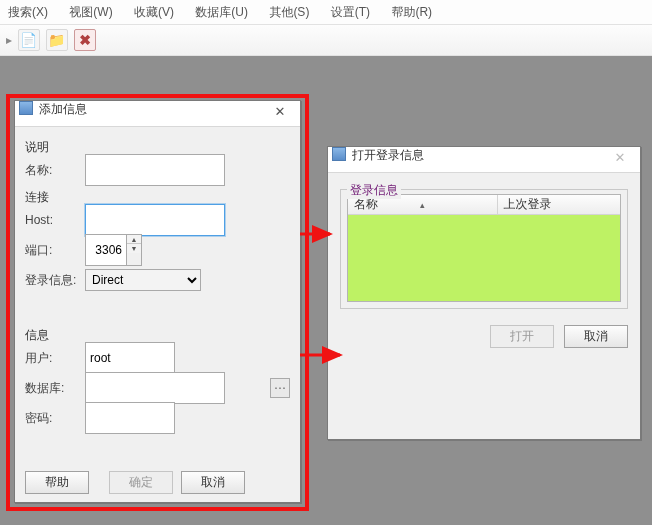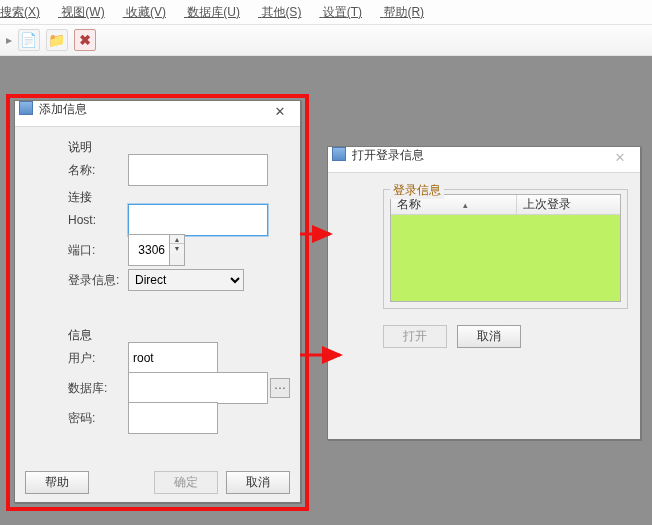--- a/index.html
+++ b/index.html
@@ -9,24 +9,23 @@
     font-family: "Microsoft YaHei", "SimSun", Arial, sans-serif;
     font-size: 12px;
     color: #333;
     background: #fff;
     overflow: hidden;
     position: relative;
   }
   .menubar {
     height: 24px;
     line-height: 24px;
-    padding-left: 0;
+    padding-left: 8px;
     color: #555;
     background: #fdfdfd;
-    text-decoration: underline;
   }
   .menubar span { margin-right: 18px; cursor: default; }
   .toolbar {
     height: 32px;
     border-top: 1px solid #e2e2e2;
     border-bottom: 1px solid #e2e2e2;
     background: linear-gradient(#fdfdfd,#f2f2f2);
     display: flex; align-items: center;
     padding-left: 6px;
     gap: 6px;
@@ -76,21 +75,21 @@
     background:linear-gradient(#8ab7e6,#5a8dca);
     border:1px solid #4d7bb1;
   }
   .titlebar .tb-close {
     margin-left:auto;
     width:28px;height:20px;
     display:flex;align-items:center;justify-content:center;
     color:#555;font-size:13px;
     border-radius:2px;
   }
-  .body { padding:6px 10px 8px 10px;margin-left:43px; }
+  .body { padding:6px 10px 8px 10px; }
   .sec-label { color:#333; margin:6px 0 3px 0; }
   .row {
     display:flex; align-items:center;
     margin-bottom:8px;
     height:22px;
   }
   .row .lab { width:60px; color:#444; }
   .row .ctl { flex:0 0 auto; }
   .txt {
     height:32px; border:1px solid #a9a9a9;
@@ -108,36 +107,36 @@
   .btn {
     height:23px; min-width:64px;
     border:1px solid #a0a0a0;
     background:linear-gradient(#fdfdfd,#e6e6e6);
     font-family:inherit; font-size:12px; color:#333;
     padding:0 10px;
     display:inline-flex;align-items:center;justify-content:center;
     cursor:default;
   }
   .btn.disabled { color:#999; border-color:#c5c5c5; background:#eee; }
-  .btn-row { display:flex; gap:10px; justify-content:flex-start; margin-top:8px; }
+  .btn-row { display:flex; gap:10px; justify-content:flex-end; margin-top:8px; }
   .add-dialog { left:14px; top:44px; width:287px; height:403px; z-index:10; }
-  .add-dialog .buttons { position:absolute; left:0; right:0; bottom:8px; padding:0 10px; display:flex; justify-content:space-between; gap:20px;}
+  .add-dialog .buttons { position:absolute; left:0; right:0; bottom:8px; padding:0 10px; display:flex; gap:20px;}
   .add-dialog .buttons .group { display:flex; gap:8px; }
 
   .open-dialog { left:327px; top:90px; width:314px; height:294px; z-index:5;}
   .open-dialog .body { padding:8px 12px 10px 12px; }
   .group-box {
     border:1px solid #c8c8c8;
     padding:4px 6px 6px 6px;
     position:relative;
     margin-top:8px;
   }
   .group-box > .gb-label {
     position:absolute; top:-8px; left:6px;
-    background:#f0f0f0; padding:0 3px; font-size:12px; color:#a16207;
+    background:#f0f0f0; padding:0 3px; font-size:12px; color:#701a75;
   }
   .listview {
     background:#bef264; border:1px solid #b4b4b4;
     height:108px; overflow:hidden;
   }
   .lv-head {
     display:flex; height:20px; background:linear-gradient(#fdfdfd,#ededed);
     border-bottom:1px solid #d4d4d4; font-size:12px; color:#333;
   }
   .lv-head div {

